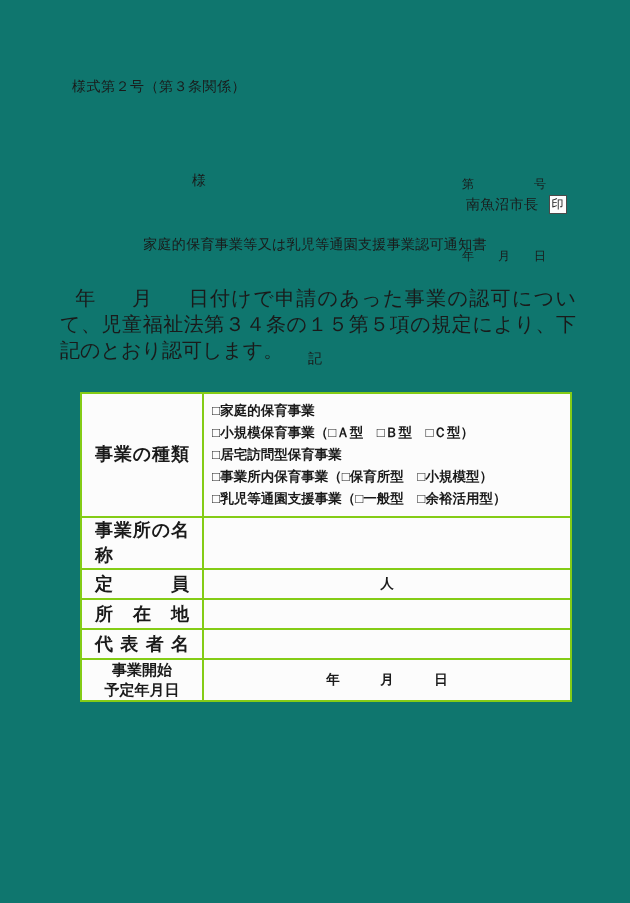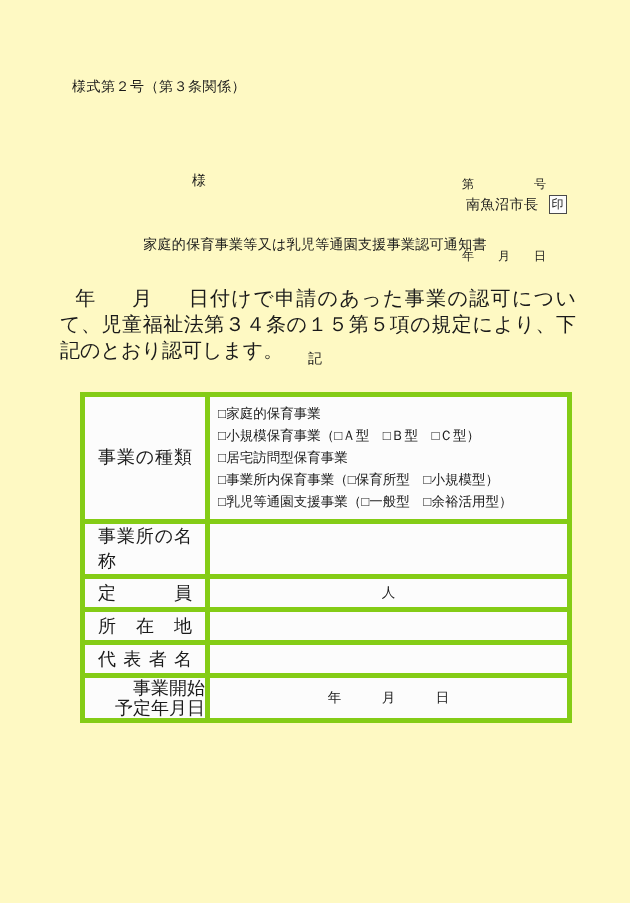--- a/index.html
+++ b/index.html
@@ -12,21 +12,21 @@
     height: 903px;
     position: relative;
     font-family: "Liberation Serif", "DejaVu Serif", serif;
     color: #1a1a1a;
     background: #fcfcfc;
     overflow: hidden;
   }
   .page {
     position: absolute;
     inset: 0;
-    background: #fef9c3;
+    background: #0f766e;
   }
 
   
   .form-no {
     position: absolute;
     left: 72px;
     top: 78px;
     font-size: 14px;
     letter-spacing: 0.5px;
     white-space: nowrap;
@@ -110,24 +110,25 @@
   table.main-table {
     position: absolute;
     left: 80px;
     top: 392px;
     width: 492px;
     border-collapse: collapse;
     font-size: 13.5px;
     table-layout: fixed;
   }
   table.main-table td {
-    border: 5px solid #84cc16;
+    border: 2px solid #84cc16;
     padding: 0;
     vertical-align: middle;
     background: #fcfcfc;
+    font-weight: bold;
   }
   td.label-cell {
     width: 120px;
     text-align: center;
     height: 28px;
   }
   td.value-cell {
     height: 28px;
     padding-left: 8px;
   }
@@ -141,22 +142,22 @@
     display: block;
     width: 94px;
     margin: 0 auto;
     text-align: justify;
     text-align-last: justify;
     font-size: 18px;
     line-height: 1.4;
   }
   .lbl-plain {
     display: block;
-    text-align: right;
-    font-size: 18px;
+    text-align: center;
+    font-size: 15px;
     line-height: 20px;
   }
 
   
   .type-cell { padding: 6px 0 6px 8px !important; }
   .type-list { list-style: none; margin: 0; padding: 0; }
   .type-list li {
     font-size: 13.5px;
     line-height: 22px;
     white-space: nowrap;

